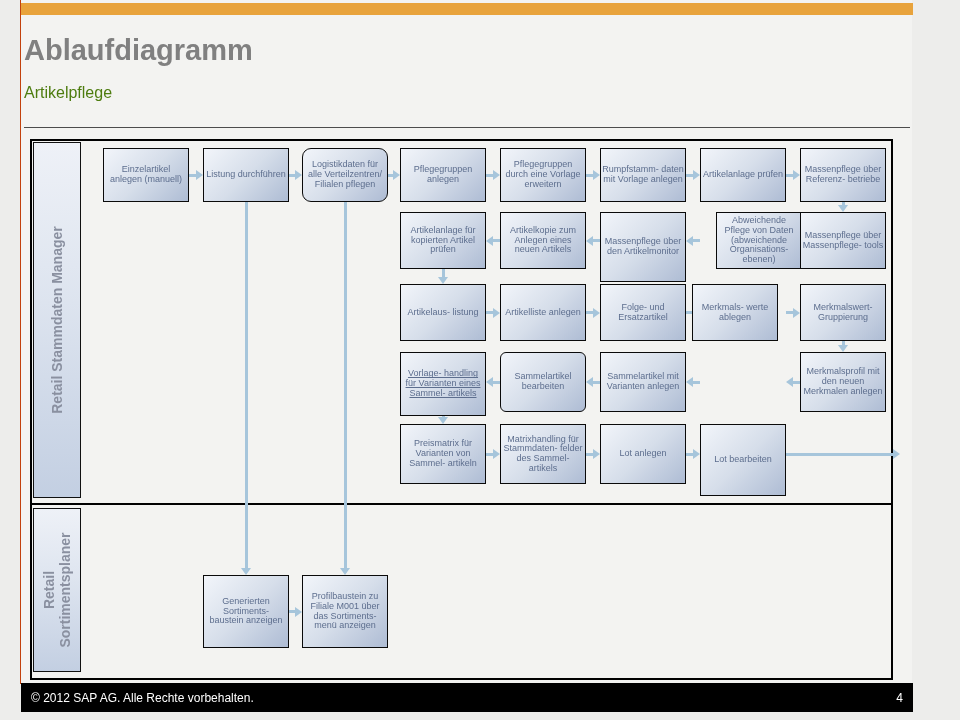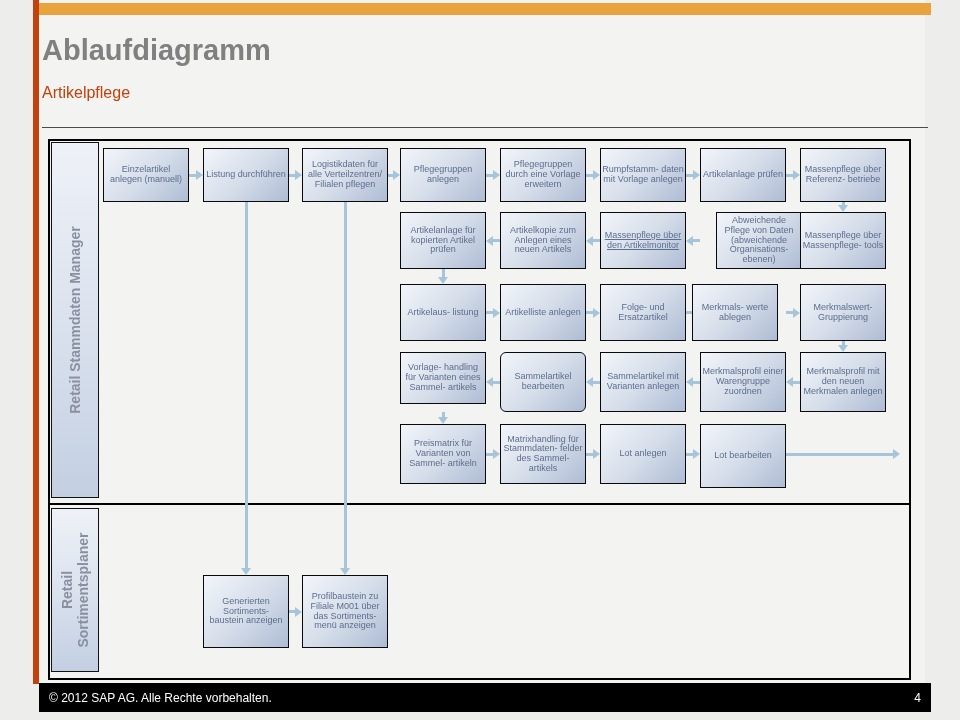--- a/index.html
+++ b/index.html
@@ -3,27 +3,27 @@
 <meta charset="utf-8">
 <style>
   * { box-sizing: border-box; margin: 0; padding: 0; }
   html, body {
     width: 960px; height: 720px;
     font-family: "Liberation Sans", "DejaVu Sans", sans-serif;
     background: #ededeb;
     position: relative; overflow: hidden;
   }
   .page { position: absolute; left: 0; top: 0; width: 960px; height: 720px; }
-  .slide { position: absolute; left: 33px; top: 0; width: 892px; height: 684px;
-           background: #f3f3f1; border-left: 6px solid #c2410c; }
+  .slide { position: absolute; left: 20px; top: 0; width: 892px; height: 684px;
+           background: #f3f3f1; border-left: 1px solid #c2410c; }
   .accent { position: absolute; left: 0; top: 3px; width: 892px; height: 12px;
             background: var(--accent); }
   .title  { position: absolute; left: 3px; top: 34px; font-size: 29px; font-weight: bold;
             color: var(--titlecolor); }
-  .subtitle { position: absolute; left: 3px; top: 84px; font-size: 16px; color: #c2410c; }
+  .subtitle { position: absolute; left: 3px; top: 84px; font-size: 16px; color: #4d7c0f; }
   .rule   { position: absolute; left: 3px; top: 127px; width: 886px; height: 1px;
             background: #4c4c4c; }
   .frame  { position: absolute; left: 9px; top: 139px; width: 863px; height: 541px;
             border: 2px solid #000; }
   .lane-sep { position: absolute; left: 9px; top: 503px; width: 863px; height: 2px;
             background: #000; }
   .lane-label { position: absolute; left: 12px; width: 48px; border: 1px solid #111;
             background: linear-gradient(to bottom, #eef1f7 0%, #dde4ef 45%, #c3cfe2 100%); }
   .lane1 { top: 142px; height: 356px; }
   .lane2 { top: 508px; height: 164px; }
@@ -186,41 +186,40 @@
       <div class="arr" style="left: 340px; top: 202px; width: 10px; height: 373px;">
         <div class="shaft" style="left: 3.5px; width: 3px; top: 0px; height: 366px;"></div>
         <div class="head" style="left: 0px; top: 366px; border-left: 5px solid transparent; border-right: 5px solid transparent; border-top: 7px solid var(--arrow);"></div>
       </div>
       <div class="arr" style="left: 289px; top: 606.5px; width: 13px; height: 10px;">
         <div class="shaft" style="top: 3.5px; height: 3px; left: 0px; width: 6px;"></div>
         <div class="head" style="left: 6px; top: 0px; border-top: 5px solid transparent; border-bottom: 5px solid transparent; border-left: 7px solid var(--arrow);"></div>
       </div>
       <div class="pbox" style="left: 103px; top: 148px; width: 86px; height: 54px;">Einzelartikel anlegen (manuell)</div>
       <div class="pbox" style="left: 203px; top: 148px; width: 86px; height: 54px;">Listung durchführen</div>
-      <div class="pbox" style="left: 302px; top: 148px; width: 86px; height: 54px;">Logistikdaten für alle Verteilzentren/ Filialen pflegen</div>
+      <div class="pbox" style="left: 302px; top: 148px; width: 86px; height: 54px; border-radius: 9px;">Logistikdaten für alle Verteilzentren/ Filialen pflegen</div>
       <div class="pbox" style="left: 400px; top: 148px; width: 86px; height: 54px;">Pflegegruppen anlegen</div>
       <div class="pbox" style="left: 500px; top: 148px; width: 86px; height: 54px;">Pflegegruppen durch eine Vorlage erweitern</div>
       <div class="pbox" style="left: 600px; top: 148px; width: 86px; height: 54px;">Rumpfstamm- daten mit Vorlage anlegen</div>
       <div class="pbox" style="left: 700px; top: 148px; width: 86px; height: 54px;">Artikelanlage prüfen</div>
       <div class="pbox" style="left: 800px; top: 148px; width: 86px; height: 54px;">Massenpflege über Referenz- betriebe</div>
       <div class="pbox" style="left: 400px; top: 212px; width: 86px; height: 57px;">Artikelanlage für kopierten Artikel prüfen</div>
       <div class="pbox" style="left: 500px; top: 212px; width: 86px; height: 57px;">Artikelkopie zum Anlegen eines neuen Artikels</div>
-      <div class="pbox" style="left: 600px; top: 212px; width: 86px; height: 57px; text-decoration: underline;">Massenpflege über den Artikelmonitor</div>
+      <div class="pbox" style="left: 600px; top: 212px; width: 86px; height: 70px;">Massenpflege über den Artikelmonitor</div>
       <div class="pbox" style="left: 700px; top: 212px; width: 86px; height: 57px; margin-left: 16px;">Abweichende Pflege von Daten (abweichende Organisations- ebenen)</div>
       <div class="pbox" style="left: 800px; top: 212px; width: 86px; height: 57px;">Massenpflege über Massenpflege- tools</div>
       <div class="pbox" style="left: 400px; top: 284px; width: 86px; height: 57px;">Artikelaus- listung</div>
       <div class="pbox" style="left: 500px; top: 284px; width: 86px; height: 57px;">Artikelliste anlegen</div>
       <div class="pbox" style="left: 600px; top: 284px; width: 86px; height: 57px;">Folge- und Ersatzartikel</div>
       <div class="pbox" style="left: 692px; top: 284px; width: 86px; height: 57px;">Merkmals- werte ablegen</div>
       <div class="pbox" style="left: 800px; top: 284px; width: 86px; height: 57px;">Merkmalswert- Gruppierung</div>
-      <div class="pbox" style="left: 400px; top: 352px; width: 86px; height: 52px;">Vorlage- handling für Varianten eines Sammel- artikels</div>
+      <div class="pbox" style="left: 400px; top: 352px; width: 86px; height: 64px; text-decoration: underline;">Vorlage- handling für Varianten eines Sammel- artikels</div>
       <div class="pbox" style="left: 500px; top: 352px; width: 86px; height: 60px; border-radius: 6px;">Sammelartikel bearbeiten</div>
       <div class="pbox" style="left: 600px; top: 352px; width: 86px; height: 60px;">Sammelartikel mit Varianten anlegen</div>
-      <div class="pbox" style="left: 700px; top: 352px; width: 86px; height: 60px;">Merkmalsprofil einer Warengruppe zuordnen</div>
       <div class="pbox" style="left: 800px; top: 352px; width: 86px; height: 60px;">Merkmalsprofil mit den neuen Merkmalen anlegen</div>
       <div class="pbox" style="left: 400px; top: 424px; width: 86px; height: 60px;">Preismatrix für Varianten von Sammel- artikeln</div>
       <div class="pbox" style="left: 500px; top: 424px; width: 86px; height: 60px;">Matrixhandling für Stammdaten- felder des Sammel- artikels</div>
       <div class="pbox" style="left: 600px; top: 424px; width: 86px; height: 60px;">Lot anlegen</div>
-      <div class="pbox" style="left: 700px; top: 424px; width: 86px; height: 64px;">Lot bearbeiten</div>
+      <div class="pbox" style="left: 700px; top: 424px; width: 86px; height: 72px;">Lot bearbeiten</div>
       <div class="pbox" style="left: 203px; top: 575px; width: 86px; height: 73px;">Generierten Sortiments- baustein anzeigen</div>
       <div class="pbox" style="left: 302px; top: 575px; width: 86px; height: 73px;">Profilbaustein zu Filiale M001 über das Sortiments- menü anzeigen</div>
     </div>
 </div>
 
 </body></html>

